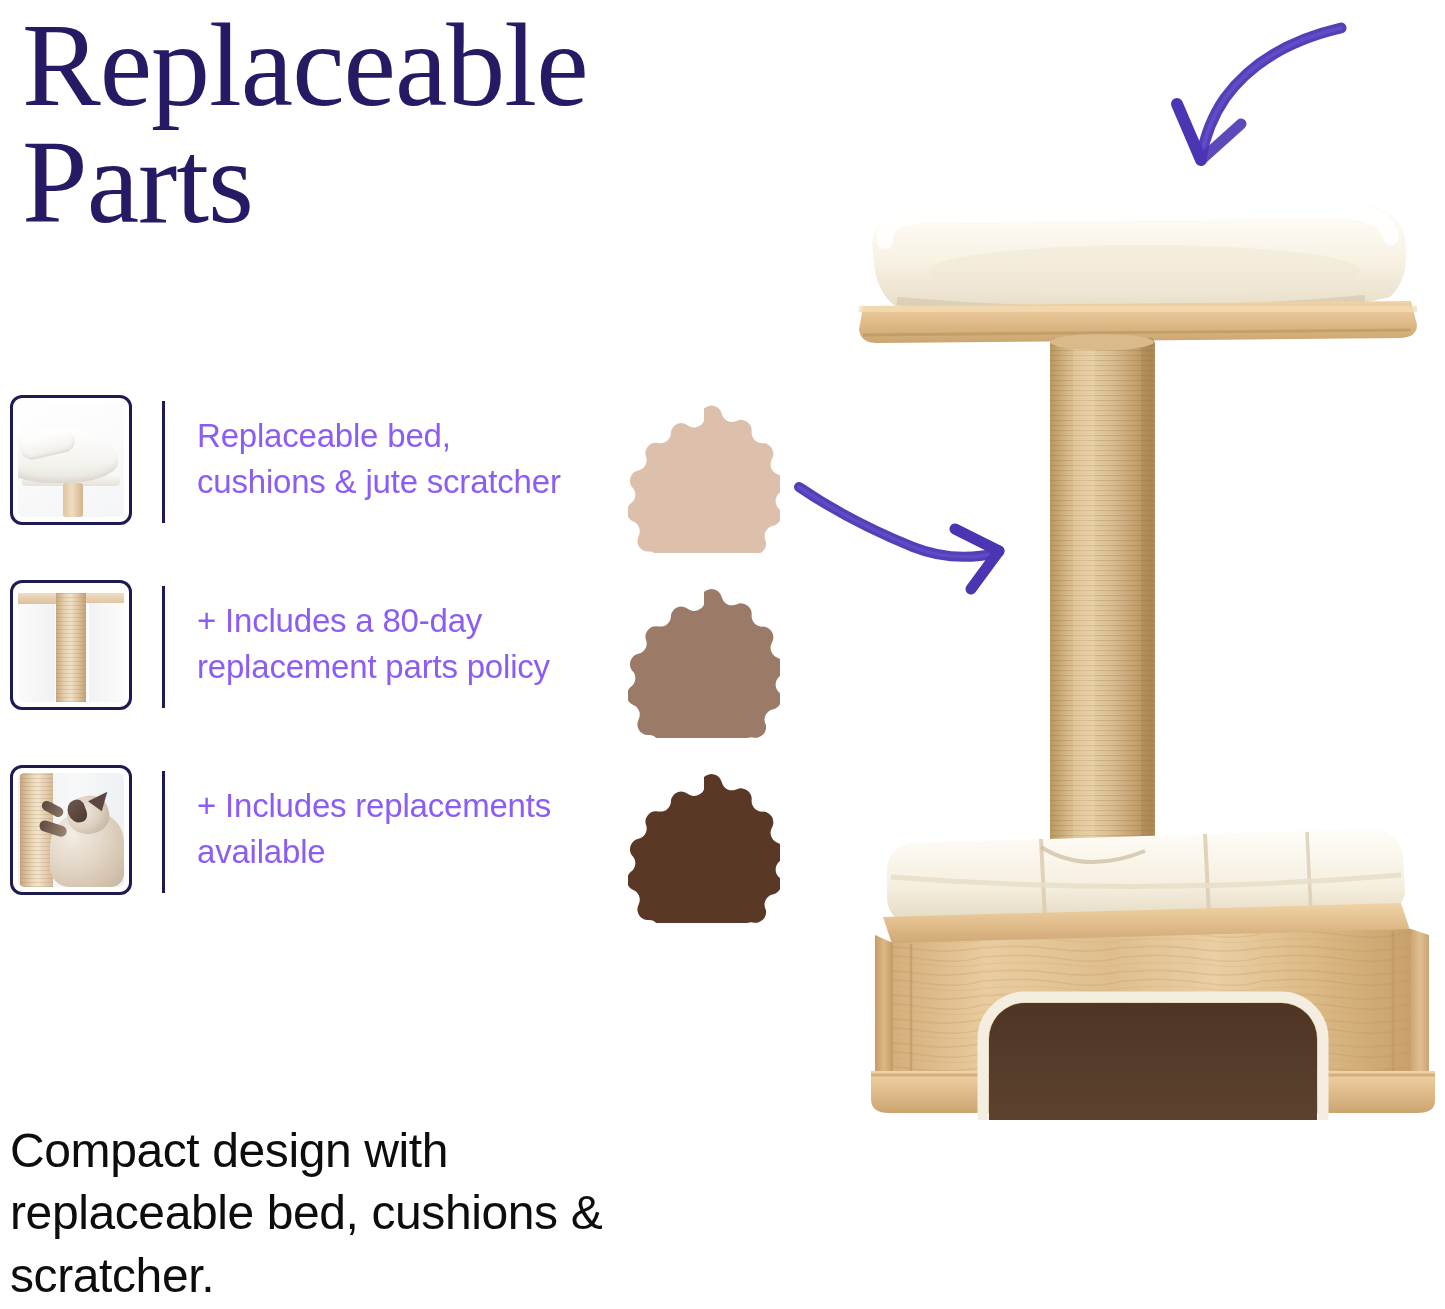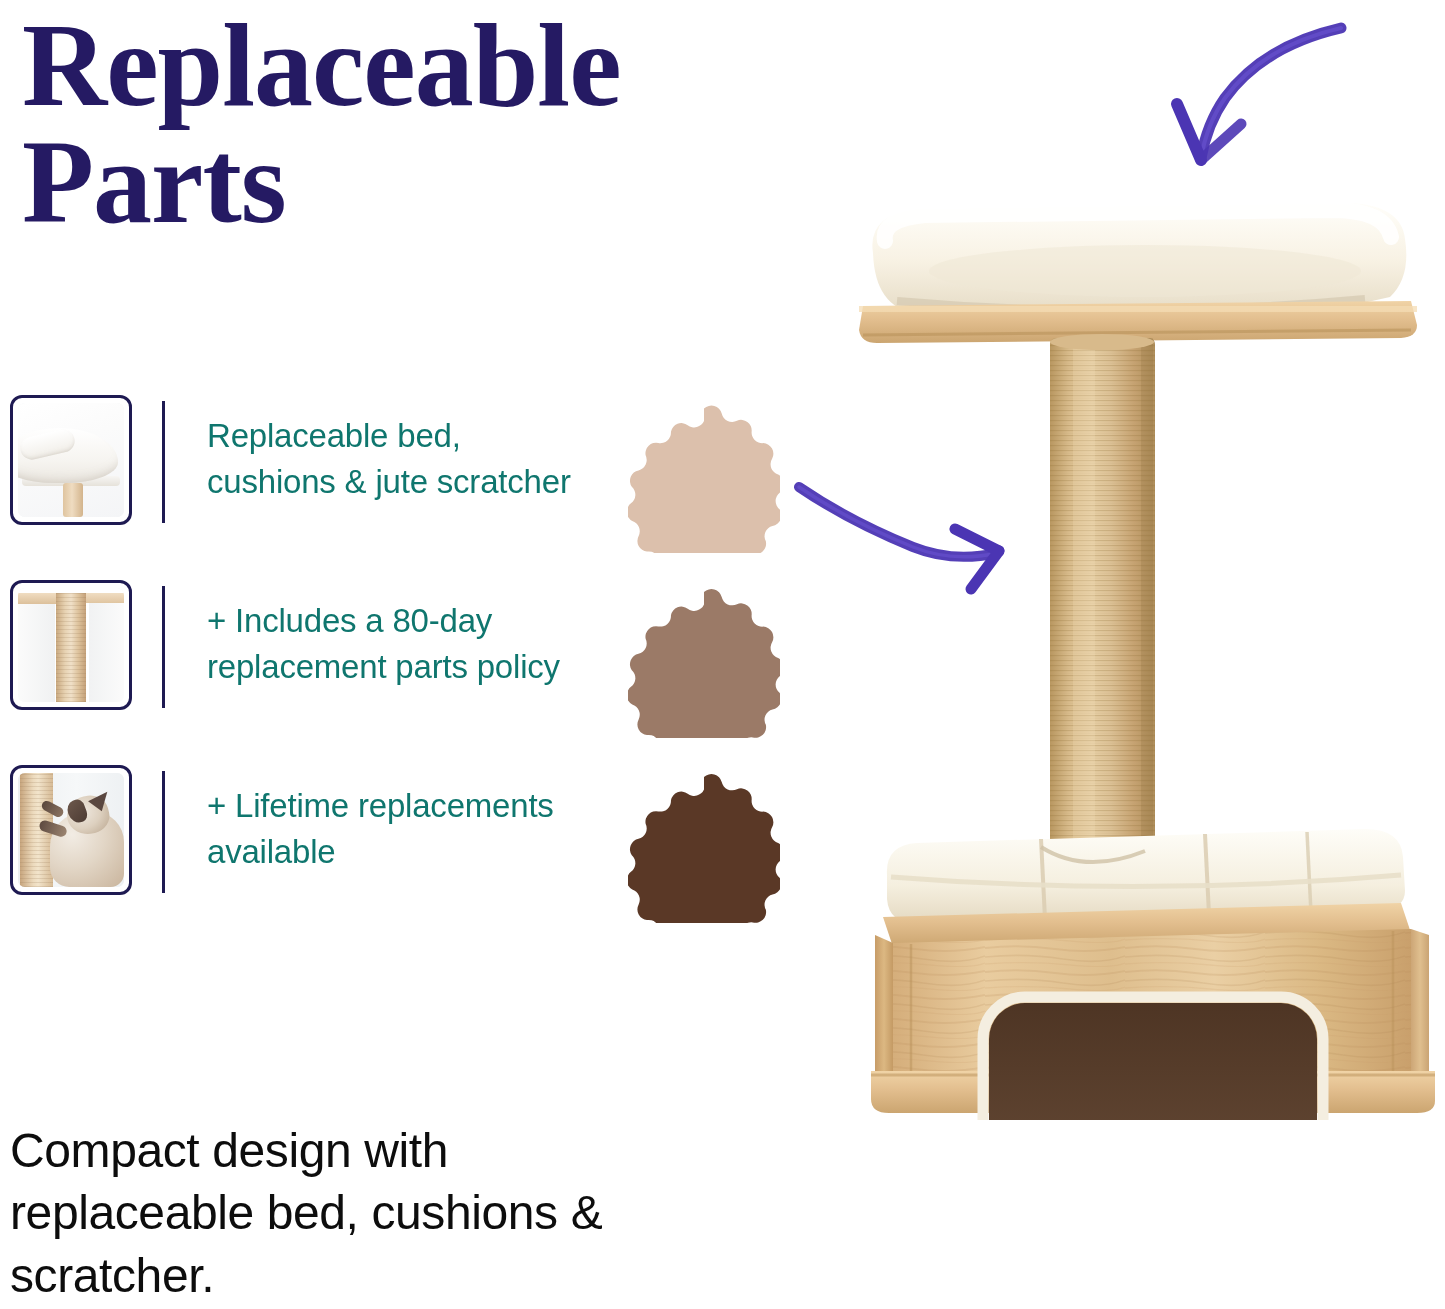--- a/index.html
+++ b/index.html
@@ -10,21 +10,21 @@
     position:relative;
     overflow:hidden;
   }
 
   
   #page-title {
     position:absolute;
     left:22px; top:8px;
     width:790px;
     font-family:"Liberation Serif", serif;
-    font-weight:700;
+    font-weight:400;
     font-size:118px;
     line-height:0.99;
     letter-spacing:-1px;
     color:#251A63;
     white-space:pre-line;
   }
 
   
   #features {
     position:absolute;
@@ -124,26 +124,26 @@
   .divider {
     flex:0 0 auto;
     width:3px; height:122px;
     margin-left:30px; margin-top:6px;
     background:#1E1A52;
   }
 
   
   .feature-text {
     flex:1 1 auto;
-    margin-left:42px;
+    margin-left:32px;
     padding-top:18px;
     font-size:33px;
     font-weight:300;
     line-height:1.40;
-    color:#0f766e;
+    color:#8b5cf6;
     letter-spacing:-0.2px;
     white-space:pre-line;
   }
 
   
   .swatch {
     position:absolute;
     width:152px; height:152px;
     right:10px; top:6px;
   }
@@ -293,21 +293,21 @@
         <div class="t3-tail"></div>
         <div class="t3-body"></div>
         <div class="t3-arm2"></div>
         <div class="t3-arm1"></div>
         <div class="t3-head"></div>
         <div class="t3-ear"></div>
         <div class="t3-face"></div>
       </div>
     </div>
     <div class="divider"></div>
-    <div class="feature-text">+ Lifetime replacements
+    <div class="feature-text">+ Includes replacements
 available</div>
     <div class="swatch">
       <svg viewBox="0 0 200 200" aria-hidden="true">
         <path fill="#5A3826" d="
           M100 8
           a14 14 0 0 1 23.3 6.6
           a14 14 0 0 0 20.1 9.3
           a14 14 0 0 1 19.3 14.1
           a14 14 0 0 0 15.2 15.4
           a14 14 0 0 1 11.7 20.7

